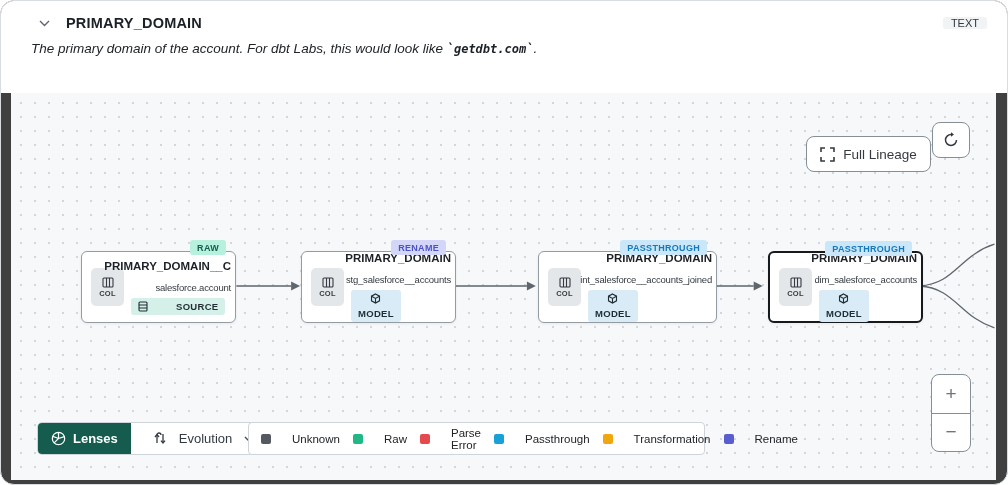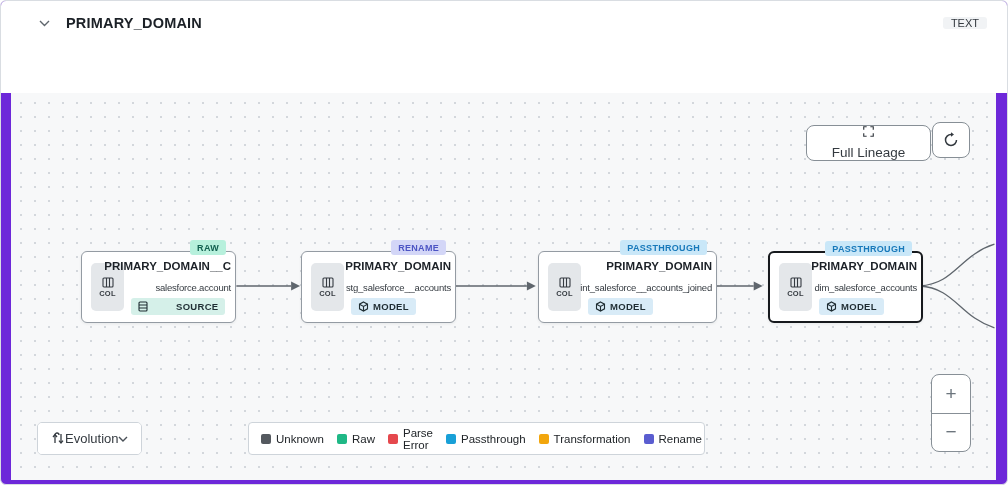--- a/index.html
+++ b/index.html
@@ -1,19 +1,19 @@
 <!DOCTYPE html>
 <html><head>
 <meta charset="utf-8">
 <style>
   * { margin: 0; padding: 0; box-sizing: border-box; }
   body { font-family: "Liberation Sans", sans-serif; background: #ffffff; }
   .card {
     position: relative; width: 1008px; height: 485px;
-    background: #6d28d9; border: 1px solid #d9dde2; border-radius: 6px;
+    background: #404040; border: 1px solid #d9dde2; border-radius: 14px;
     overflow: hidden;
   }
   
   .hdr { position: absolute; top: 0; left: 0; right: 0; height: 92px; background: #ffffff; }
   .hdr-row1 { display: flex; align-items: center; padding: 14px 20px 0 38px; }
   .collapse-btn { display: inline-flex; align-items: center; cursor: pointer; margin-right: 16px; }
   .hdr-title { font-size: 14.5px; font-weight: 700; color: #1c2127; letter-spacing: .2px; }
   .type-badge { margin-left: auto; background: #f1f3f5; color: #343a40; font-size: 11px; padding: 0 8px; border-radius: 3px; }
   .hdr-desc { padding: 10px 20px 0 30px; font-size: 13.5px; font-style: italic; color: #212529; }
   .hdr-desc code { font-family: "DejaVu Sans Mono", monospace; font-weight: 700; font-style: italic; font-size: 12px; color: #1c2127; }
@@ -26,47 +26,47 @@
     background-image: radial-gradient(circle, #d3d7dc 1px, transparent 1.3px);
     background-size: 14px 14px; background-position: 3px 3px;
   }
   .edges { position: absolute; inset: 0; width: 100%; height: 100%; pointer-events: none; }
   
   .ctl-btn {
     position: absolute; display: flex; align-items: center; justify-content: center; gap: 8px;
     background: #ffffff; border: 1px solid #878f96; border-radius: 8px;
     font-size: 13.5px; color: #343a40; cursor: pointer;
   }
-  .full-lineage { left: 795px; top: 32px; width: 125px; height: 36px; flex-direction: column; }
+  .full-lineage { left: 795px; top: 43px; width: 125px; height: 36px; }
   .refresh { left: 921px; top: 29px; width: 38px; height: 36px; }
   
   .node {
     position: absolute; top: 158px; height: 72px;
     background: #ffffff; border: 1px solid #949ba3; border-radius: 6px;
     box-shadow: 0 1px 3px rgba(20,24,28,.07);
     display: flex; align-items: center; gap: 7px; padding: 8px 4px 8px 9px;
     cursor: pointer;
   }
   .node.selected { border: 2px solid #16191d; }
   .col-chip {
-    flex: 0 0 auto; width: 33px; height: 48px; background: #e4e7ea; border-radius: 5px;
+    flex: 0 0 auto; width: 33px; height: 38px; background: #e4e7ea; border-radius: 5px;
     display: flex; flex-direction: column; align-items: center; justify-content: center; gap: 1px;
     color: #343a40;
   }
   .col-chip span { font-size: 7.5px; font-weight: 700; letter-spacing: .3px; }
   .node-body { display: flex; flex-direction: column; min-width: 0; align-items: flex-end; }
   .node-title { font-size: 11.5px; font-weight: 700; color: #1c2127; white-space: nowrap; }
   .node-sub { font-size: 9.5px; letter-spacing: -0.2px; color: #343a40; margin-top: 10px; white-space: nowrap; }
   .res-badge {
     align-self: flex-start; display: inline-flex; align-items: center; gap: 4px;
     margin-top: 5px; padding: 3px 7px; border-radius: 3px;
     font-size: 9.5px; font-weight: 700; letter-spacing: .3px; color: #1f2d33;
   }
   .res-badge.source { background: #d5f0e9; gap: 28px; }
-  .res-badge.model { background: #d8ebf7; }
+  .res-badge.model { background: #d8ebf7; flex-direction: column; }
   .tag {
     position: absolute; top: -12px; right: 9px; padding: 2.5px 7px; border-radius: 3px;
     font-size: 9px; font-weight: 700; letter-spacing: .3px;
   }
   .tag.raw { background: #b7f0dc; color: #11604f; }
   .tag.rename { background: #d3d6f7; color: #4c54c4; }
   .tag.passthrough { background: #c9e7f8; color: #1879ba; }
   .n1 { left: 70px;  width: 155px; }
   .n2 { left: 290px; width: 155px; }
   .n3 { left: 527px; width: 179px; }
@@ -86,45 +86,48 @@
   .lens-group {
     position: absolute; left: 26px; top: 329px; height: 33px;
     display: flex; border-radius: 5px; overflow: hidden;
     border: 1px solid #ced4da; background: #fff;
   }
   .lenses-btn {
     display: flex; align-items: center; gap: 7px; padding: 0 13px;
     background: #155c4e; color: #ffffff; font-size: 13px; font-weight: 700; cursor: pointer;
   }
   .evo-btn {
-    display: flex; align-items: center; gap: 0; padding: 0 13px;
+    display: flex; align-items: center; gap: 12px; padding: 0 22px;
     background: #ffffff; color: #343a40; font-size: 13px; cursor: pointer;
   }
   .legend {
     position: absolute; left: 237px; top: 329px; height: 33px; width: 457px;
     background: #ffffff; border: 1px solid #ced4da; border-radius: 4px;
     display: flex; align-items: center; gap: 13px; padding: 0 12px;
   }
-  .lg-item { display: flex; align-items: center; gap: 5px; font-size: 11.5px; color: #212529; }
+  .lg-item { display: flex; align-items: center; gap: 21px; font-size: 11.5px; color: #212529; }
   .lg-sw { width: 10px; height: 10px; border-radius: 2px; flex: 0 0 auto; }
 </style>
 </head>
 <body>
 
 <div class="card">
 
   <div class="hdr">
     <div class="hdr-row1">
       <span class="collapse-btn">
         <svg width="11" height="7" viewBox="0 0 11 7">
             <polyline points="1,1 5.5,5.5 10,1" fill="none" stroke="#5f666d" stroke-width="1.4"></polyline>
           </svg>
       </span>
       <span class="hdr-title">PRIMARY_DOMAIN</span>
       <span class="type-badge">TEXT</span>
+    </div>
+    <div class="hdr-desc">
+      <span>The primary domain of the account. For dbt Labs, this would look like </span><code>`getdbt.com`</code><span>.</span>
     </div>
   </div>
 
   <div class="canvas">
 
     <svg class="edges" viewBox="0 0 987 389">
       <g stroke="#5f666d" stroke-width="1.3" fill="none">
         <path d="M225,194 L280,194"></path>
         <path d="M445,194 L517,194"></path>
         <path d="M706,194 L745,194"></path>
@@ -249,20 +252,29 @@
         </span>
       </div>
     </div>
 
     <div class="zoomctl">
       <div class="zbtn">+</div>
       <div class="zbtn">−</div>
     </div>
 
     <div class="lens-group">
+      <div class="lenses-btn">
+        <svg width="15" height="15" viewBox="0 0 16 16" fill="none" stroke="#ffffff" stroke-width="1.3">
+          <circle cx="8" cy="8" r="6.6"></circle>
+          <path d="M8,1.4 L8,8 L3.3,12.6"></path>
+            <path d="M8,8 L14.3,6"></path>
+            <path d="M2,5.8 L8,8"></path>
+        </svg>
+        <span>Lenses</span>
+      </div>
       <div class="evo-btn">
         <svg width="14" height="15" viewBox="0 0 14 15" fill="none" stroke="#343a40" stroke-width="1.3">
           <path d="M4,12 V4 a2,2 0 0 1 4,0"></path>
           <path d="M10,3 V11 a0,0 0 0 1 0,0"></path>
           <polyline points="2,6 4,3.6 6,6" fill="none"></polyline>
           <polyline points="8,9.6 10,12 12,9.6" fill="none"></polyline>
         </svg>
         <span>Evolution</span>
         <svg width="10" height="6" viewBox="0 0 10 6">
             <polyline points="1,1 5,5 9,1" fill="none" stroke="#495057" stroke-width="1.4"></polyline>

